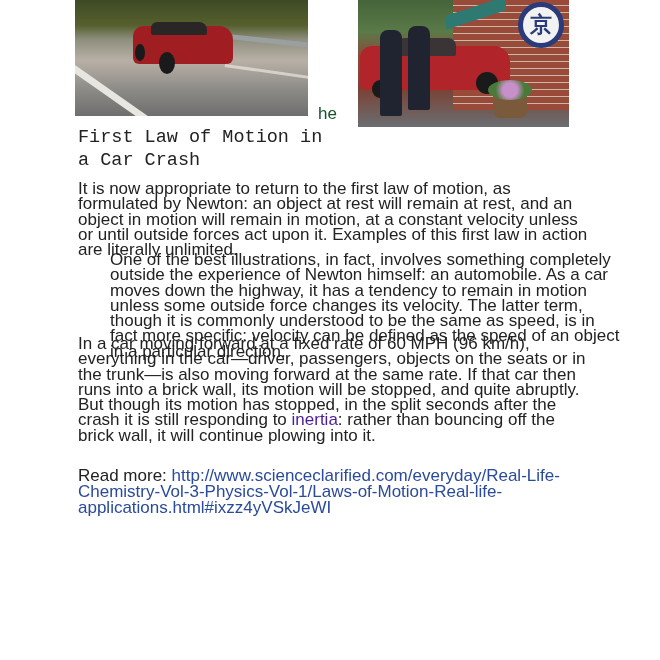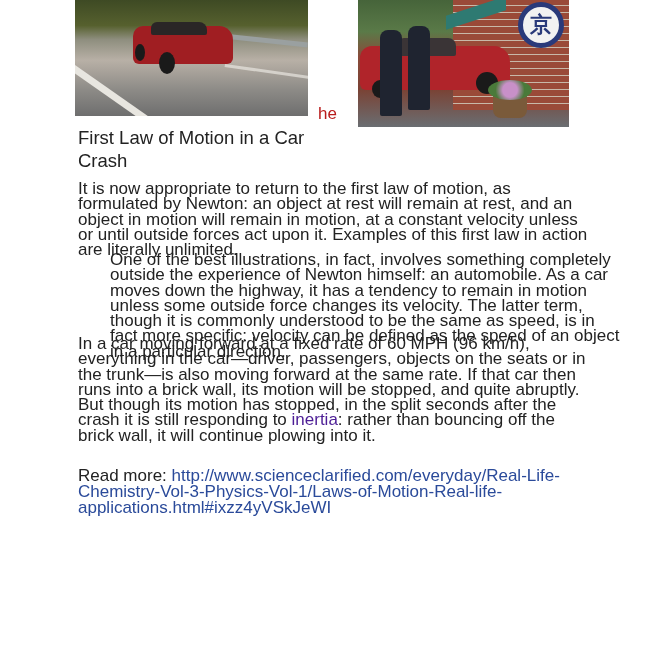--- a/index.html
+++ b/index.html
@@ -17,22 +17,22 @@
   .rail { position:absolute; background:#9aa0a0; }
   .brick { position:absolute; background:repeating-linear-gradient(0deg,#9a4a38 0 6px,#c8b8a8 6px 7px); }
   .sign { position:absolute; border-radius:50%; background:#f2f2f2; border:5px solid #2a3a7a;
           display:flex; align-items:center; justify-content:center; color:#2a3a7a; font-size:22px; font-weight:bold; }
   .officer { position:absolute; background:#1f2430; border-radius:8px 8px 2px 2px; }
   .crash-car { position:absolute; background:#b0242a; border-radius:12px 16px 6px 6px; }
   .planter { position:absolute; background:#7a5a3a; border-radius:3px 3px 8px 8px; }
   .flowers { position:absolute; background:radial-gradient(circle,#c890c8 0 30%,#4a7a3a 60%); border-radius:50%; }
   .lamp { position:absolute; background:#2e7a72; transform:skewY(-18deg); }
 
-  #caption-he { position:absolute; left:318px; top:104px; font-size:17px; color:#b91c1c; }
-  #title { position:absolute; left:78px; top:126px; width:250px; font-size:18.5px; line-height:23px; color:#222; margin:0; font-weight:normal; }
+  #caption-he { position:absolute; left:318px; top:104px; font-size:17px; color:#14532d; }
+  #title { position:absolute; left:78px; top:126px; width:250px; font-size:18.5px; line-height:23px; color:#222; margin:0; font-weight:normal;font-family:Liberation Mono, monospace; }
   .para { position:absolute; left:78px; width:510px; font-size:17px; line-height:15.3px; color:#222; margin:0; }
   #p1 { top:181px; }
   #p2 { top:252px;margin-left:32px; }
   #p3 { top:336px; }
   .link { color:#4c1d95; text-decoration:none; }
   #readmore { position:absolute; left:78px; top:468px; width:500px; font-size:17px; line-height:16px; color:#222; }
   #readmore a { color:#2a4a9a; text-decoration:none; }
 </style>
 </head>
 <body>

